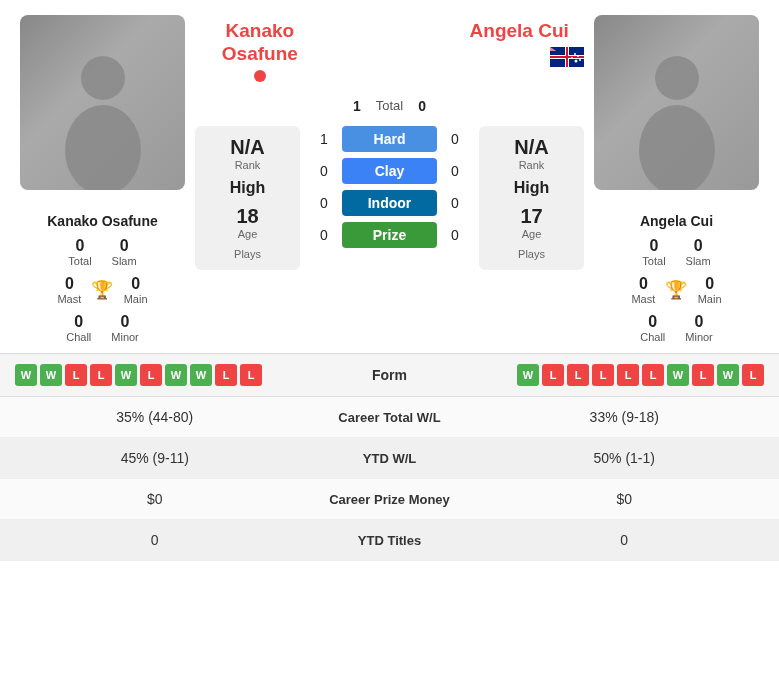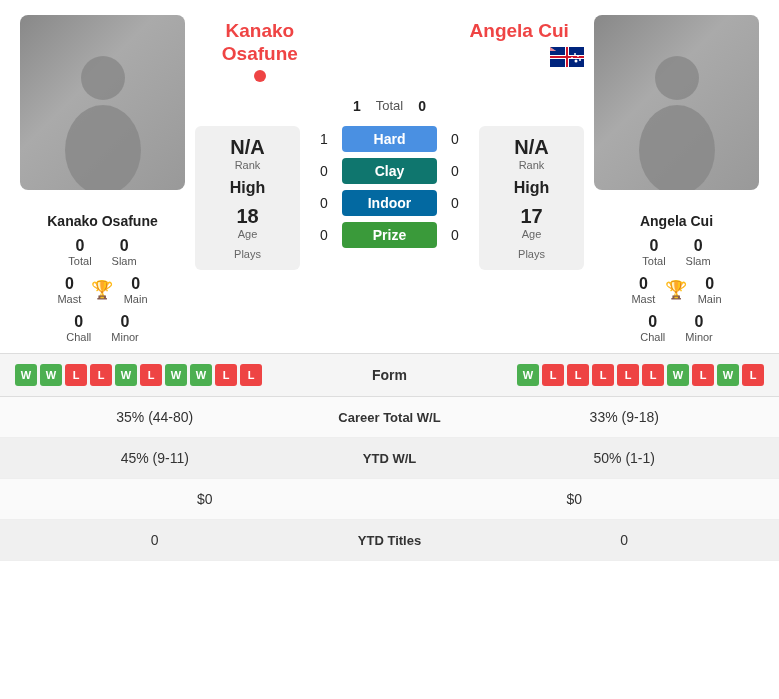--- a/index.html
+++ b/index.html
@@ -128,21 +128,21 @@
       flex: 1;
       border-radius: 4px;
       padding: 5px 0;
       text-align: center;
       font-weight: bold;
       font-size: 14px;
       color: #fff;
     }
 
     .badge-hard { background: #4a90e2; }
-    .badge-clay { background: #0f766e; }
+    .badge-clay { background: #3b82f6; }
     .badge-indoor { background: #0369a1; }
     .badge-grass { background: #3a9a3a; }
 
     
     .total-row {
       display: flex;
       align-items: center;
       justify-content: center;
       gap: 15px;
       margin-bottom: 8px;
@@ -511,20 +511,21 @@
         <div class="stats-center-label">Career Total W/L</div>
         <div class="stats-right-val">33% (9-18)</div>
       </div>
       <div class="stats-row">
         <div class="stats-left-val">45% (9-11)</div>
         <div class="stats-center-label">YTD W/L</div>
         <div class="stats-right-val">50% (1-1)</div>
       </div>
       <div class="stats-row">
         <div class="stats-left-val">$0</div>
+        <div class="stats-center-label">Career Prize Money</div>
         <div class="stats-right-val">$0</div>
       </div>
       <div class="stats-row">
         <div class="stats-left-val">0</div>
         <div class="stats-center-label">YTD Titles</div>
         <div class="stats-right-val">0</div>
       </div>
     </div>
 
 </div>

